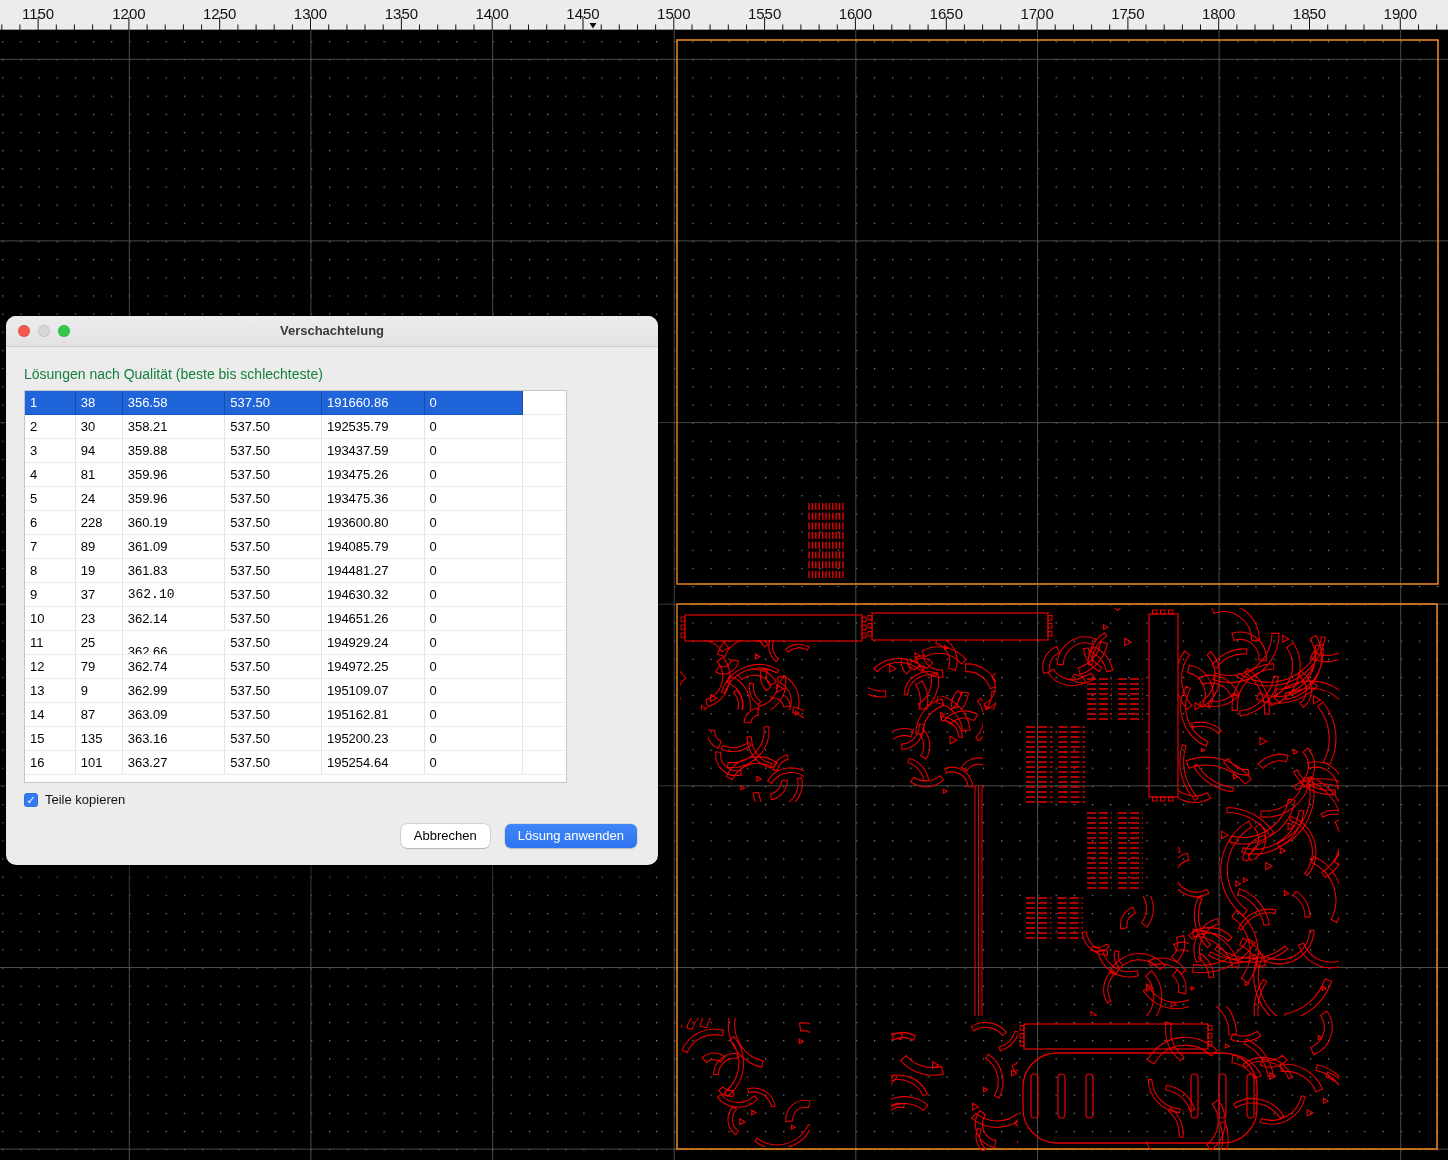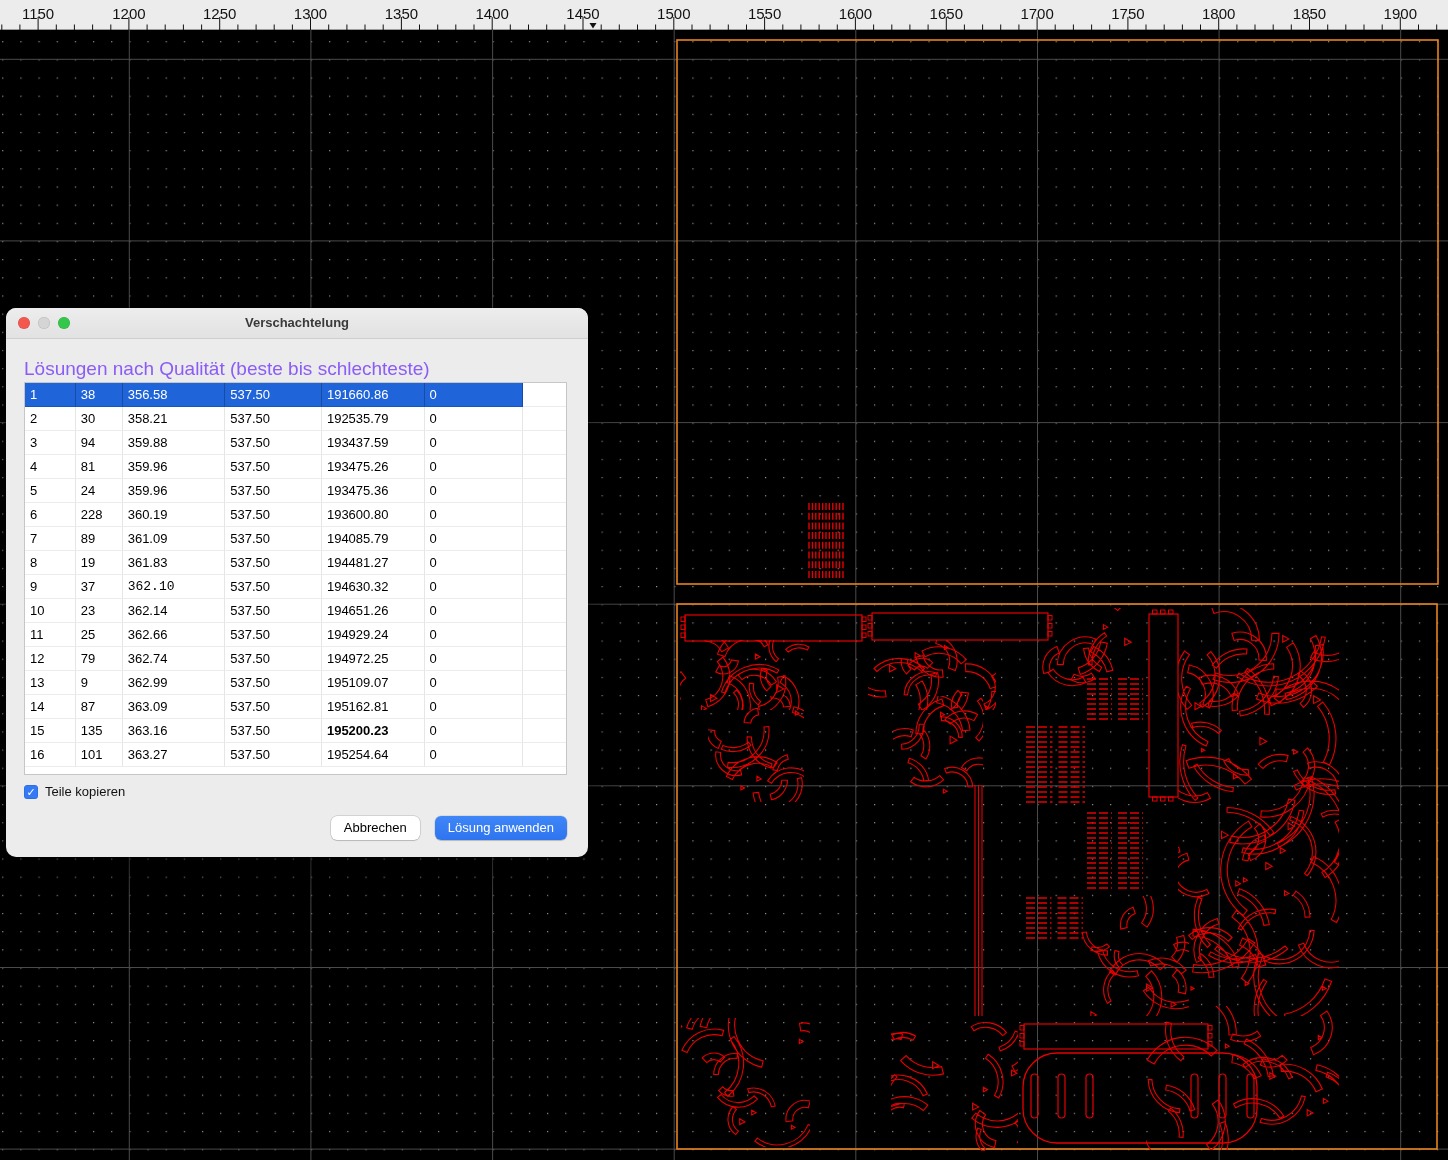--- a/index.html
+++ b/index.html
@@ -9,30 +9,30 @@
   
   .ruler{position:absolute;left:0;top:0;width:1448px;height:30px;background:#ececec;
     border-bottom:1px solid #9c9c9c;box-sizing:border-box;}
   .ruler svg{display:block;}
 
   
   .canvas{position:absolute;left:0;top:30px;width:1448px;height:1130px;background:#000;}
   .canvas svg{display:block;}
 
   
-  .dialog{position:absolute;left:6px;top:308px;width:582px;height:549px;background:#ececec;
+  .dialog{position:absolute;left:6px;top:316px;width:652px;height:549px;background:#ececec;
     border-radius:10px;box-shadow:0 18px 45px rgba(0,0,0,.55),0 0 0 1px rgba(0,0,0,.25);
     overflow:hidden;}
   .titlebar{position:relative;height:30px;background:linear-gradient(#ededed,#e2e2e2);
     border-bottom:1px solid #cfcfcf;}
   .title{position:absolute;left:0;right:0;top:0;height:30px;line-height:30px;text-align:center;
     font-size:13px;font-weight:bold;color:#3a3a3a;}
   .lights{position:absolute;left:12px;top:9px;display:flex;gap:8px;}
   .light{width:12px;height:12px;border-radius:50%;box-shadow:inset 0 0 0 .5px rgba(0,0,0,.15);}
-  .subtitle{position:absolute;left:18px;top:50px;font-size:19px;color:#8b5cf6;}
+  .subtitle{position:absolute;left:18px;top:50px;font-size:14px;color:#15803d;}
   .tablewrap{position:absolute;left:18px;top:74px;width:543px;height:393px;background:#fff;
     border:1px solid #c6c6c6;box-sizing:border-box;overflow:hidden;}
   .thead{display:flex;height:20px;background:#f6f6f6;border-bottom:1px solid #d0d0d0;}
   .th{box-sizing:border-box;font-size:12px;font-weight:bold;color:#1a1a1a;line-height:19px;
     border-right:1px solid #d9d9d9;text-align:center;overflow:hidden;white-space:nowrap;}
   .th:last-child{border-right:none;}
   .th.first{text-align:left;padding-left:6px;}
   .caret{font-size:10px;margin-left:3px;color:#444;}
   .trow{display:flex;height:24px;}
   .td{box-sizing:border-box;font-size:13px;color:#000;line-height:23px;padding-left:5px;
@@ -361,21 +361,21 @@
             <div class="td" style="width: 47px;">23</div>
             <div class="td" style="width: 103px;">362.14</div>
             <div class="td" style="width: 97px;">537.50</div>
             <div class="td" style="width: 103px;">194651.26</div>
             <div class="td" style="width: 99px;">0</div>
             <div class="td filler" style="width: 43px;"></div>
           </div>
           <div class="trow">
             <div class="td" style="width: 51px;">11</div>
             <div class="td" style="width: 47px;">25</div>
-            <div class="td" style="width: 103px;">362.66</div>
+            <div class="td" style="width: 103px; margin-top: 9px;">362.66</div>
             <div class="td" style="width: 97px;">537.50</div>
             <div class="td" style="width: 103px;">194929.24</div>
             <div class="td" style="width: 99px;">0</div>
             <div class="td filler" style="width: 43px;"></div>
           </div>
           <div class="trow">
             <div class="td" style="width: 51px;">12</div>
             <div class="td" style="width: 47px;">79</div>
             <div class="td" style="width: 103px;">362.74</div>
             <div class="td" style="width: 97px;">537.50</div>
@@ -399,21 +399,21 @@
             <div class="td" style="width: 97px;">537.50</div>
             <div class="td" style="width: 103px;">195162.81</div>
             <div class="td" style="width: 99px;">0</div>
             <div class="td filler" style="width: 43px;"></div>
           </div>
           <div class="trow">
             <div class="td" style="width: 51px;">15</div>
             <div class="td" style="width: 47px;">135</div>
             <div class="td" style="width: 103px;">363.16</div>
             <div class="td" style="width: 97px;">537.50</div>
-            <div class="td" style="width: 103px; font-weight: bold;">195200.23</div>
+            <div class="td" style="width: 103px;">195200.23</div>
             <div class="td" style="width: 99px;">0</div>
             <div class="td filler" style="width: 43px;"></div>
           </div>
           <div class="trow">
             <div class="td" style="width: 51px;">16</div>
             <div class="td" style="width: 47px;">101</div>
             <div class="td" style="width: 103px;">363.27</div>
             <div class="td" style="width: 97px;">537.50</div>
             <div class="td" style="width: 103px;">195254.64</div>
             <div class="td" style="width: 99px;">0</div>

